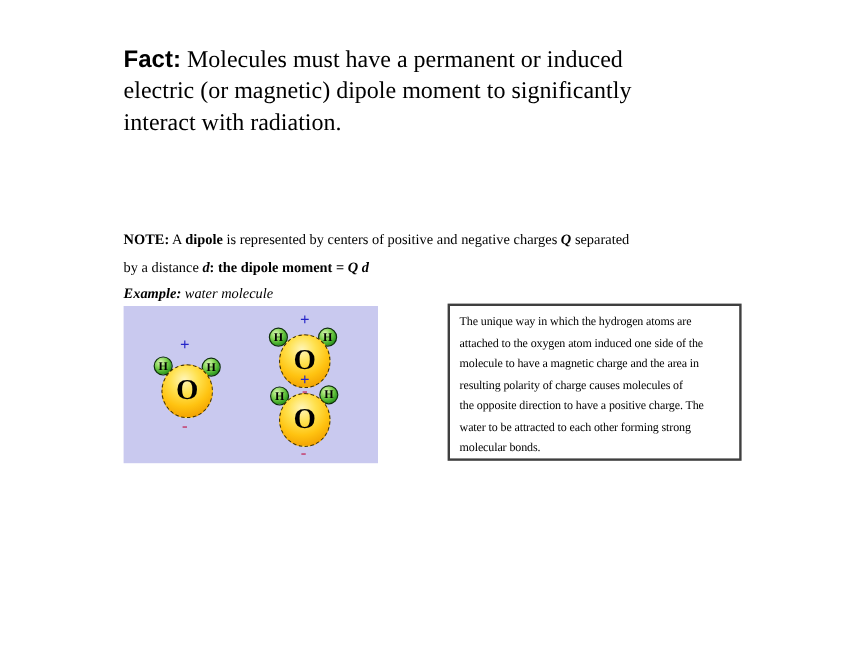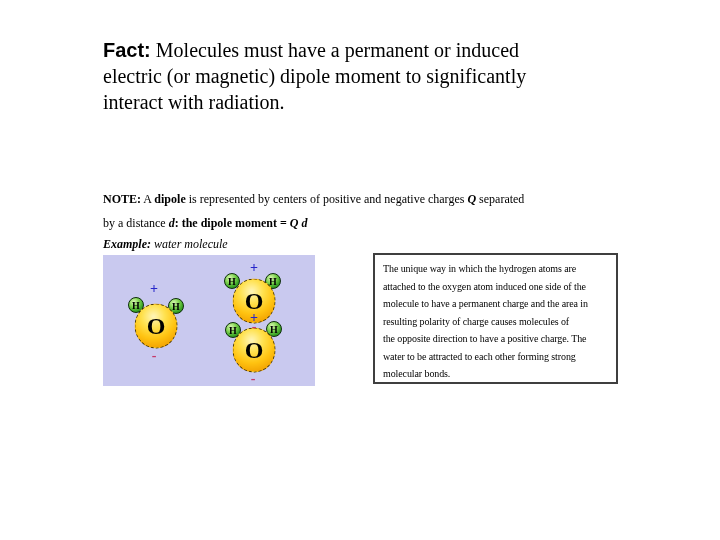--- a/index.html
+++ b/index.html
@@ -82,20 +82,20 @@
     <span class="h-atom" style="left:130px; top:75px; z-index:2;">H</span>
     <span class="h-atom" style="left:171px; top:74px; z-index:2;">H</span>
     <span class="o-atom" style="left:151px; top:95px; z-index:2;">O</span>
     <span class="charge minus" style="left:150px; top:124px;">-</span>
 
   </div>
 
   <div class="info-box">
     <div class="box-line">The unique way in which the hydrogen atoms are</div>
     <div class="box-line">attached to the oxygen atom induced one side of the</div>
-    <div class="box-line">molecule to have a permanent charge and the area in</div>
+    <div class="box-line">molecule to have a magnetic charge and the area in</div>
     <div class="box-line">resulting polarity of charge causes molecules of</div>
     <div class="box-line">the opposite direction to have a positive charge. The</div>
     <div class="box-line">water to be attracted to each other forming strong</div>
     <div class="box-line">molecular bonds.</div>
   </div>
 
 </div>
 
 </body></html>

